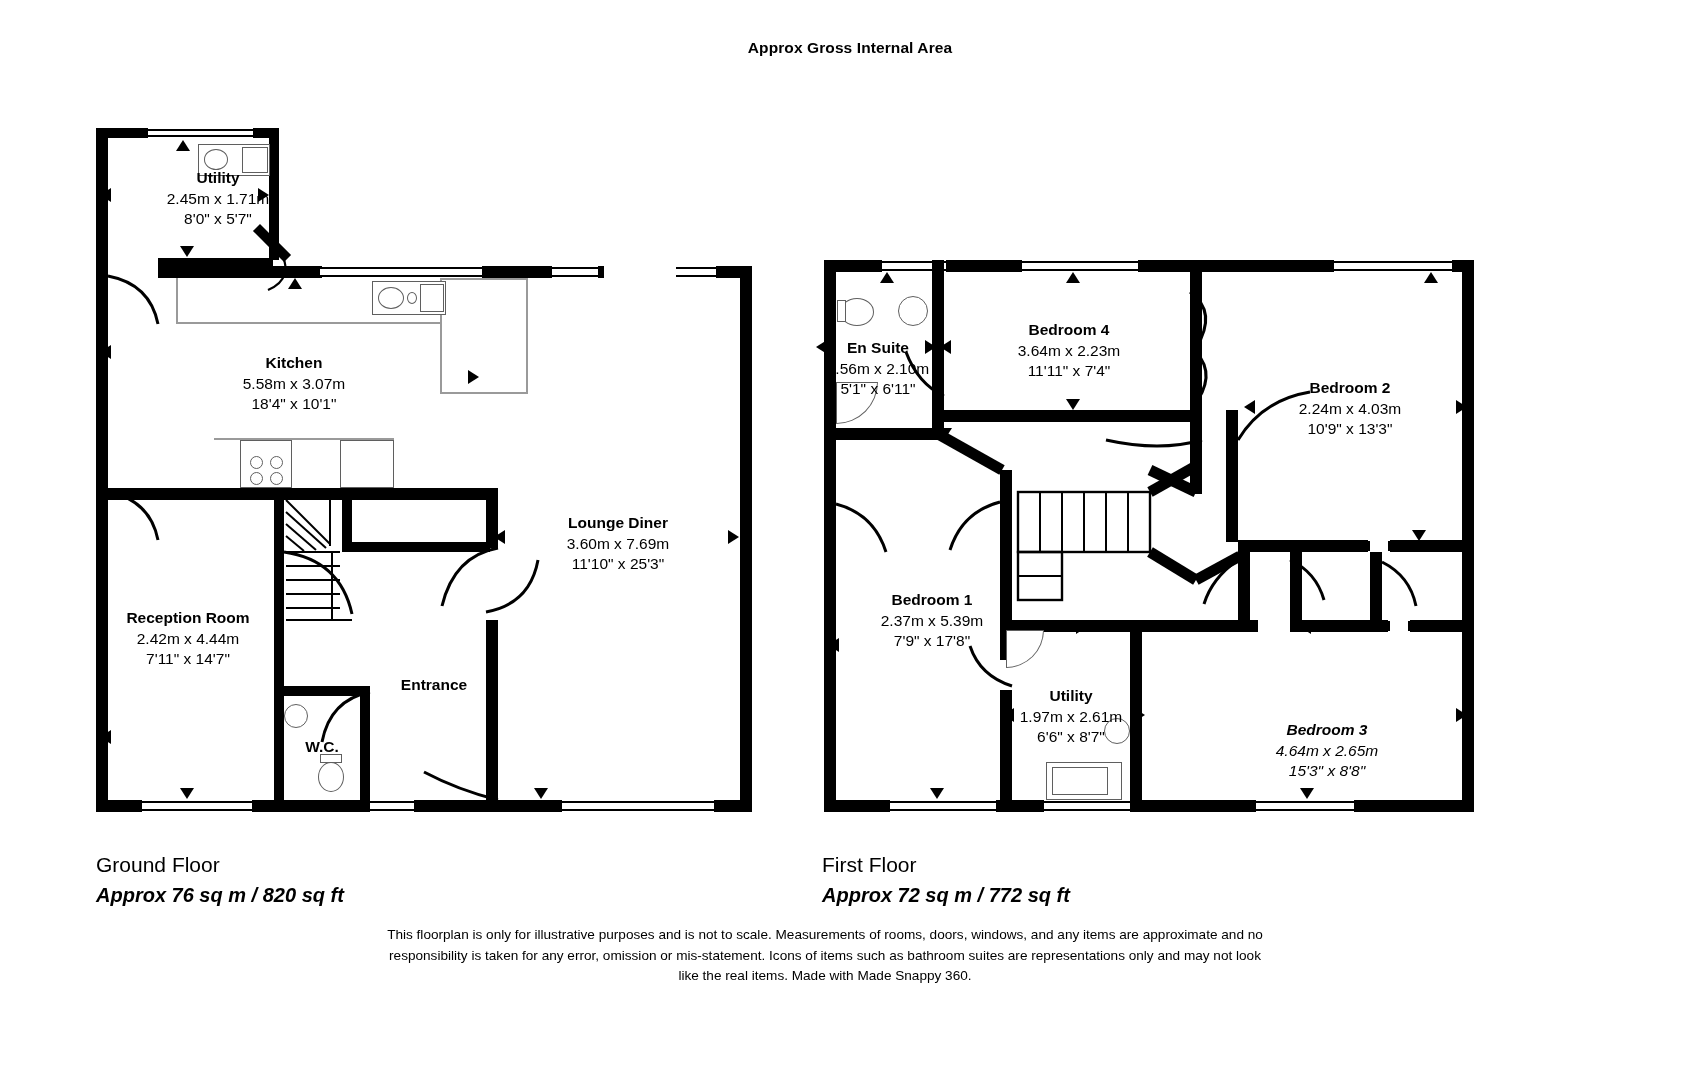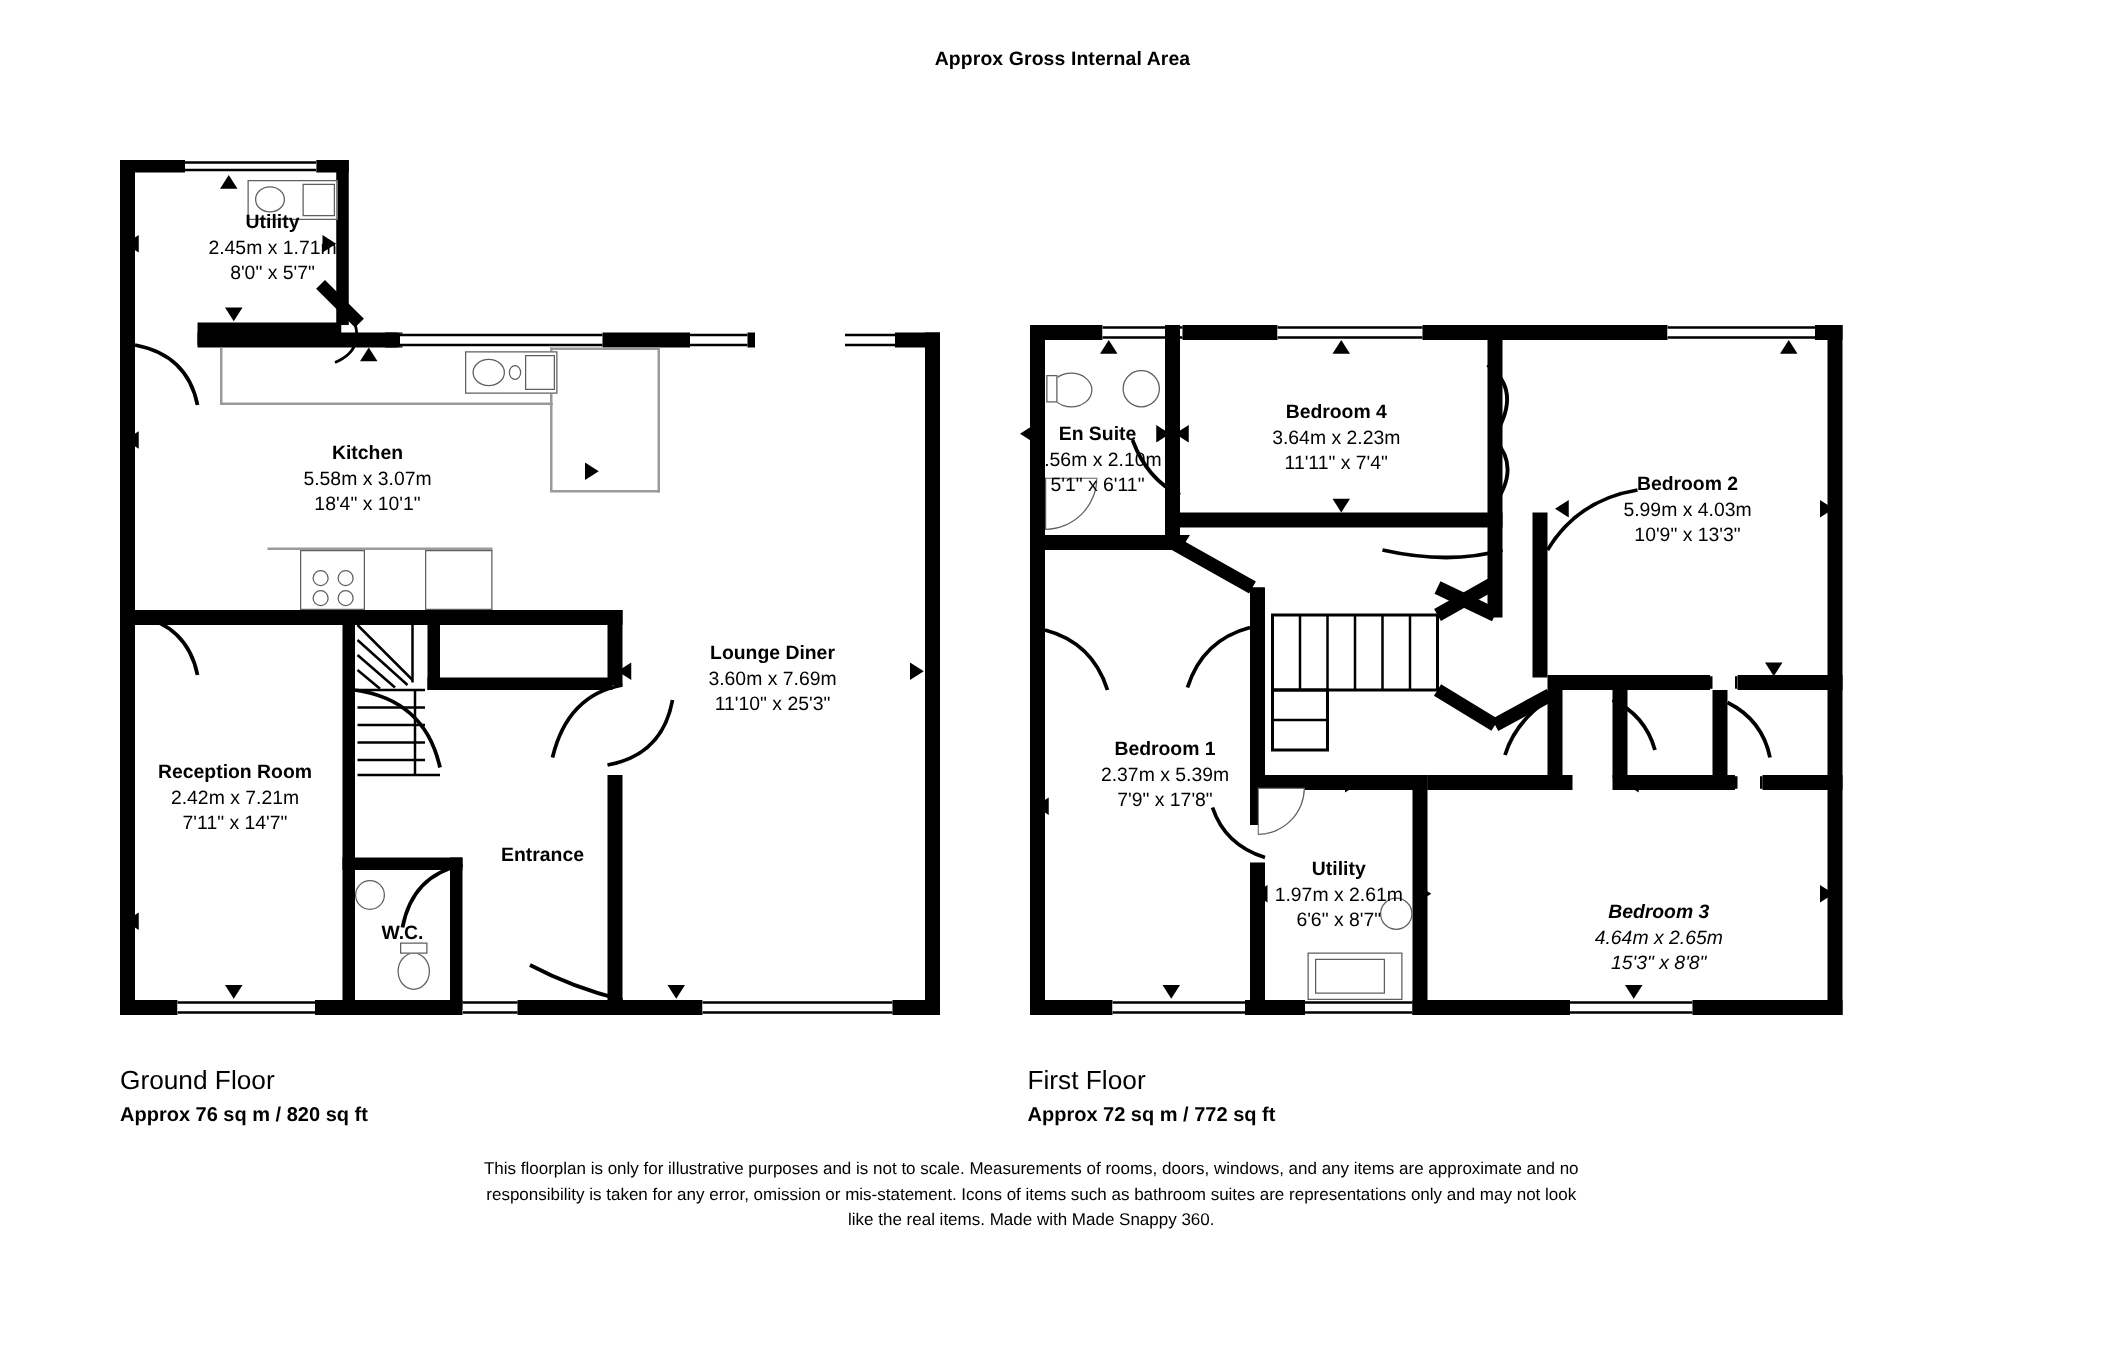--- a/index.html
+++ b/index.html
@@ -43,23 +43,24 @@
   }
   
   .floor-title {
     position: absolute;
     font-size: 21px;
     font-weight: normal;
     white-space: nowrap;
   }
   .floor-sub {
     position: absolute;
-    font-size: 16px;
+    font-size: 20px;
     font-weight: bold;
     white-space: nowrap;
+    font-style: italic;
   }
   
   .disclaimer {
     position: absolute;
     left: 350px;
     top: 925px;
     width: 880px;
     text-align: center;
     font-size: 13.6px;
     line-height: 20.5px;
@@ -285,21 +286,21 @@
     </div>
 
     <div class="rlabel" style="left:490px; top:513px; width:256px;">
       <div class="nm">Lounge Diner</div>
       <div class="dm">3.60m x 7.69m</div>
       <div class="dm">11'10" x 25'3"</div>
     </div>
 
     <div class="rlabel" style="left:40px; top:608px; width:296px;">
       <div class="nm">Reception Room</div>
-      <div class="dm">2.42m x 7.21m</div>
+      <div class="dm">2.42m x 4.44m</div>
       <div class="dm">7'11" x 14'7"</div>
     </div>
 
     <div class="rlabel single" style="left:336px; top:675px; width:196px;">
       <div class="nm">Entrance</div>
     </div>
 
     <div class="rlabel single" style="left:264px; top:737px; width:116px;">
       <div class="nm">W.C.</div>
     </div>
@@ -426,21 +427,21 @@
     </div>
 
     <div class="rlabel" style="left:952px; top:320px; width:234px;">
       <div class="nm">Bedroom 4</div>
       <div class="dm">3.64m x 2.23m</div>
       <div class="dm">11'11" x 7'4"</div>
     </div>
 
     <div class="rlabel" style="left:1244px; top:378px; width:212px;">
       <div class="nm">Bedroom 2</div>
-      <div class="dm">5.99m x 4.03m</div>
+      <div class="dm">2.24m x 4.03m</div>
       <div class="dm">10'9" x 13'3"</div>
     </div>
 
     <div class="rlabel" style="left:812px; top:590px; width:240px;">
       <div class="nm">Bedroom 1</div>
       <div class="dm">2.37m x 5.39m</div>
       <div class="dm">7'9" x 17'8"</div>
     </div>
 
     <div class="rlabel" style="left:1000px; top:686px; width:142px;">

